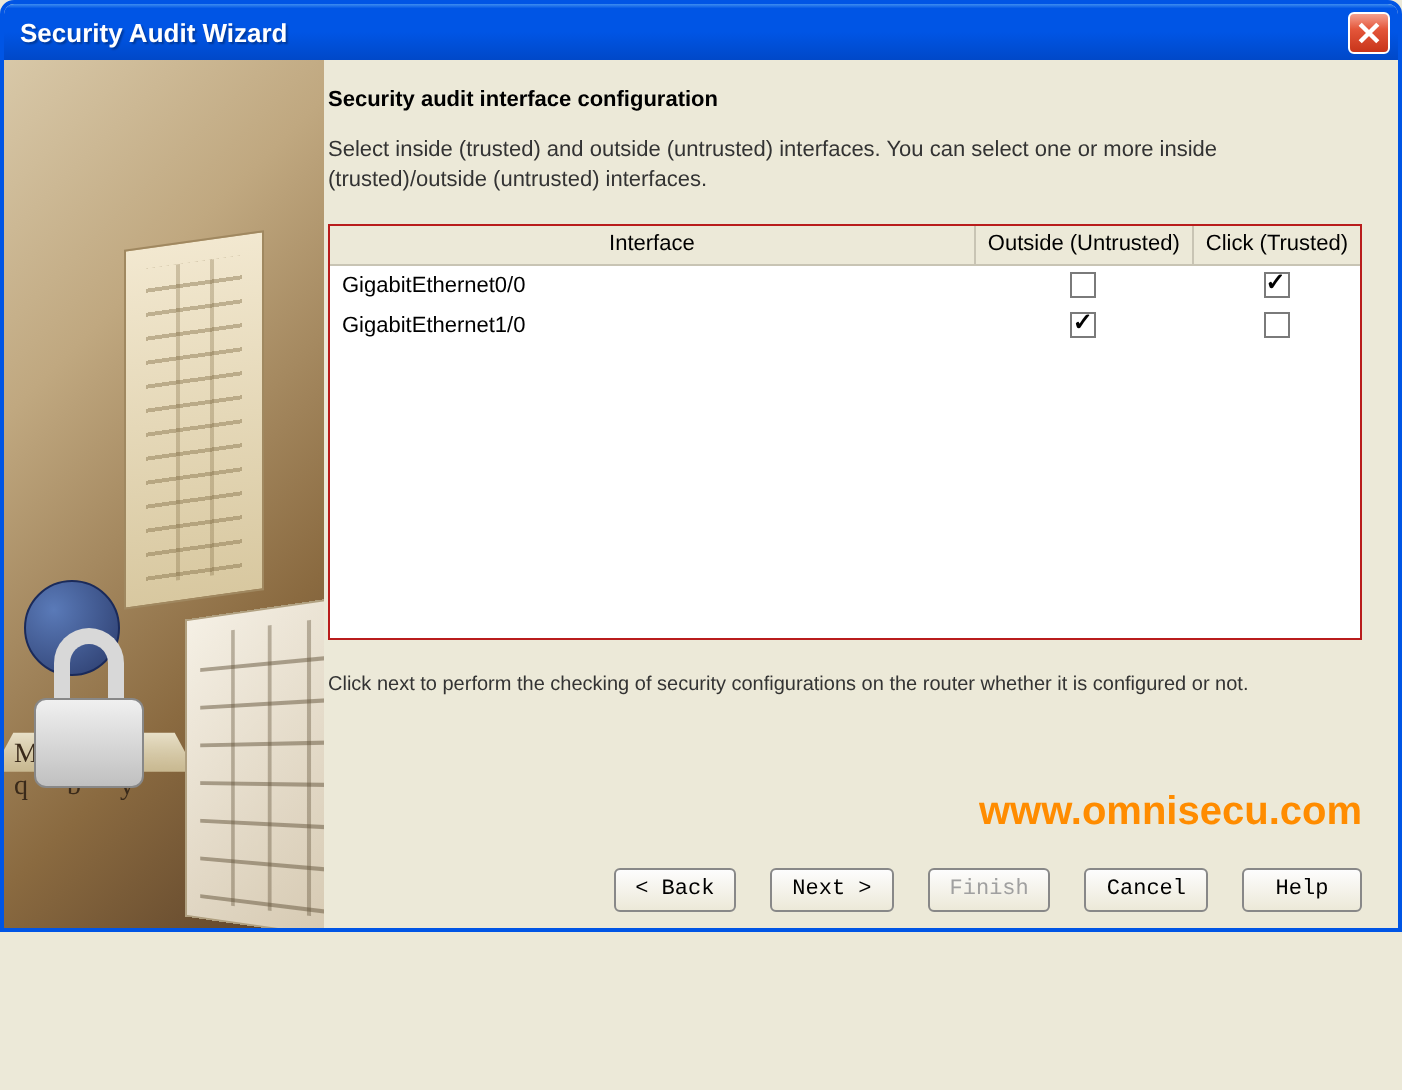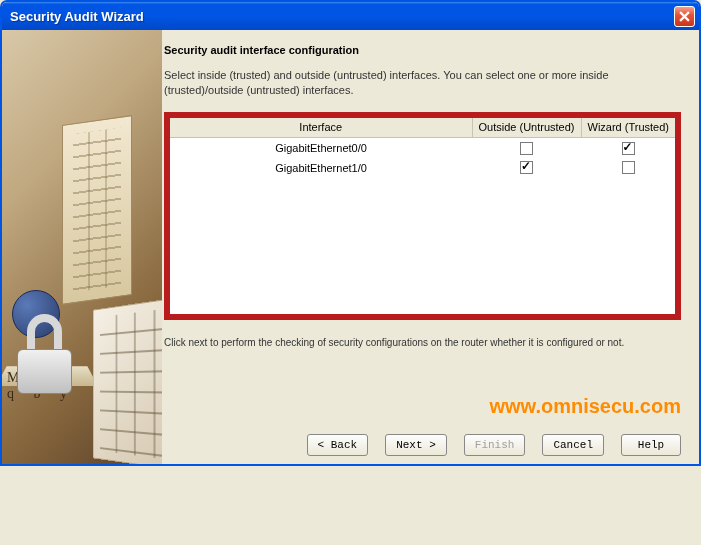--- a/index.html
+++ b/index.html
@@ -157,21 +157,21 @@
   color: #000;
   margin-bottom: 12px;
 }
 .intro-text {
   font-size: 11px;
   color: #333;
   line-height: 1.35;
   margin-bottom: 14px;
 }
 .table-wrap {
-  border: 6px solid #b91c1c;
+  border: 1px solid #b91c1c;
   background: #fff;
   height: 208px;
   overflow: hidden;
 }
 table {
   width: 100%;
   border-collapse: collapse;
   font-size: 11px;
 }
 thead th {
@@ -185,21 +185,21 @@
   white-space: nowrap;
   overflow: hidden;
 }
 thead th:first-child { text-align: center; width: 70%; border-left: none; }
 thead th:nth-child(2) { width: 15%; margin-left: 27px; }
 thead th:nth-child(3) { width: 15%; border-right: none; }
 tbody td {
   padding: 2px 6px;
   height: 20px;
 }
-tbody td:first-child { text-align: center; }
+tbody td:first-child { text-align: left; }
 tbody td:nth-child(2), tbody td:nth-child(3) { text-align: center; }
 .cbx {
   width: 13px; height: 13px;
   display: inline-block;
   border: 1px solid #7a7a7a;
   background: #fff;
   position: relative;
   vertical-align: middle;
   cursor: pointer;
 }
@@ -283,21 +283,21 @@
     <div class="main">
       <div class="section-title">Security audit interface configuration</div>
       <div class="intro-text">Select inside (trusted) and outside (untrusted) interfaces. You can select one or more inside (trusted)/outside (untrusted) interfaces.</div>
 
       <div class="table-wrap">
         <table>
           <thead>
             <tr>
               <th>Interface</th>
               <th>Outside (Untrusted)</th>
-              <th>Wizard (Trusted)</th>
+              <th>Click (Trusted)</th>
             </tr>
           </thead>
           <tbody>
             <tr>
               <td>GigabitEthernet0/0</td>
               <td><span class="cbx"></span></td>
               <td><span class="cbx checked"></span></td>
             </tr>
             <tr>
               <td>GigabitEthernet1/0</td>

